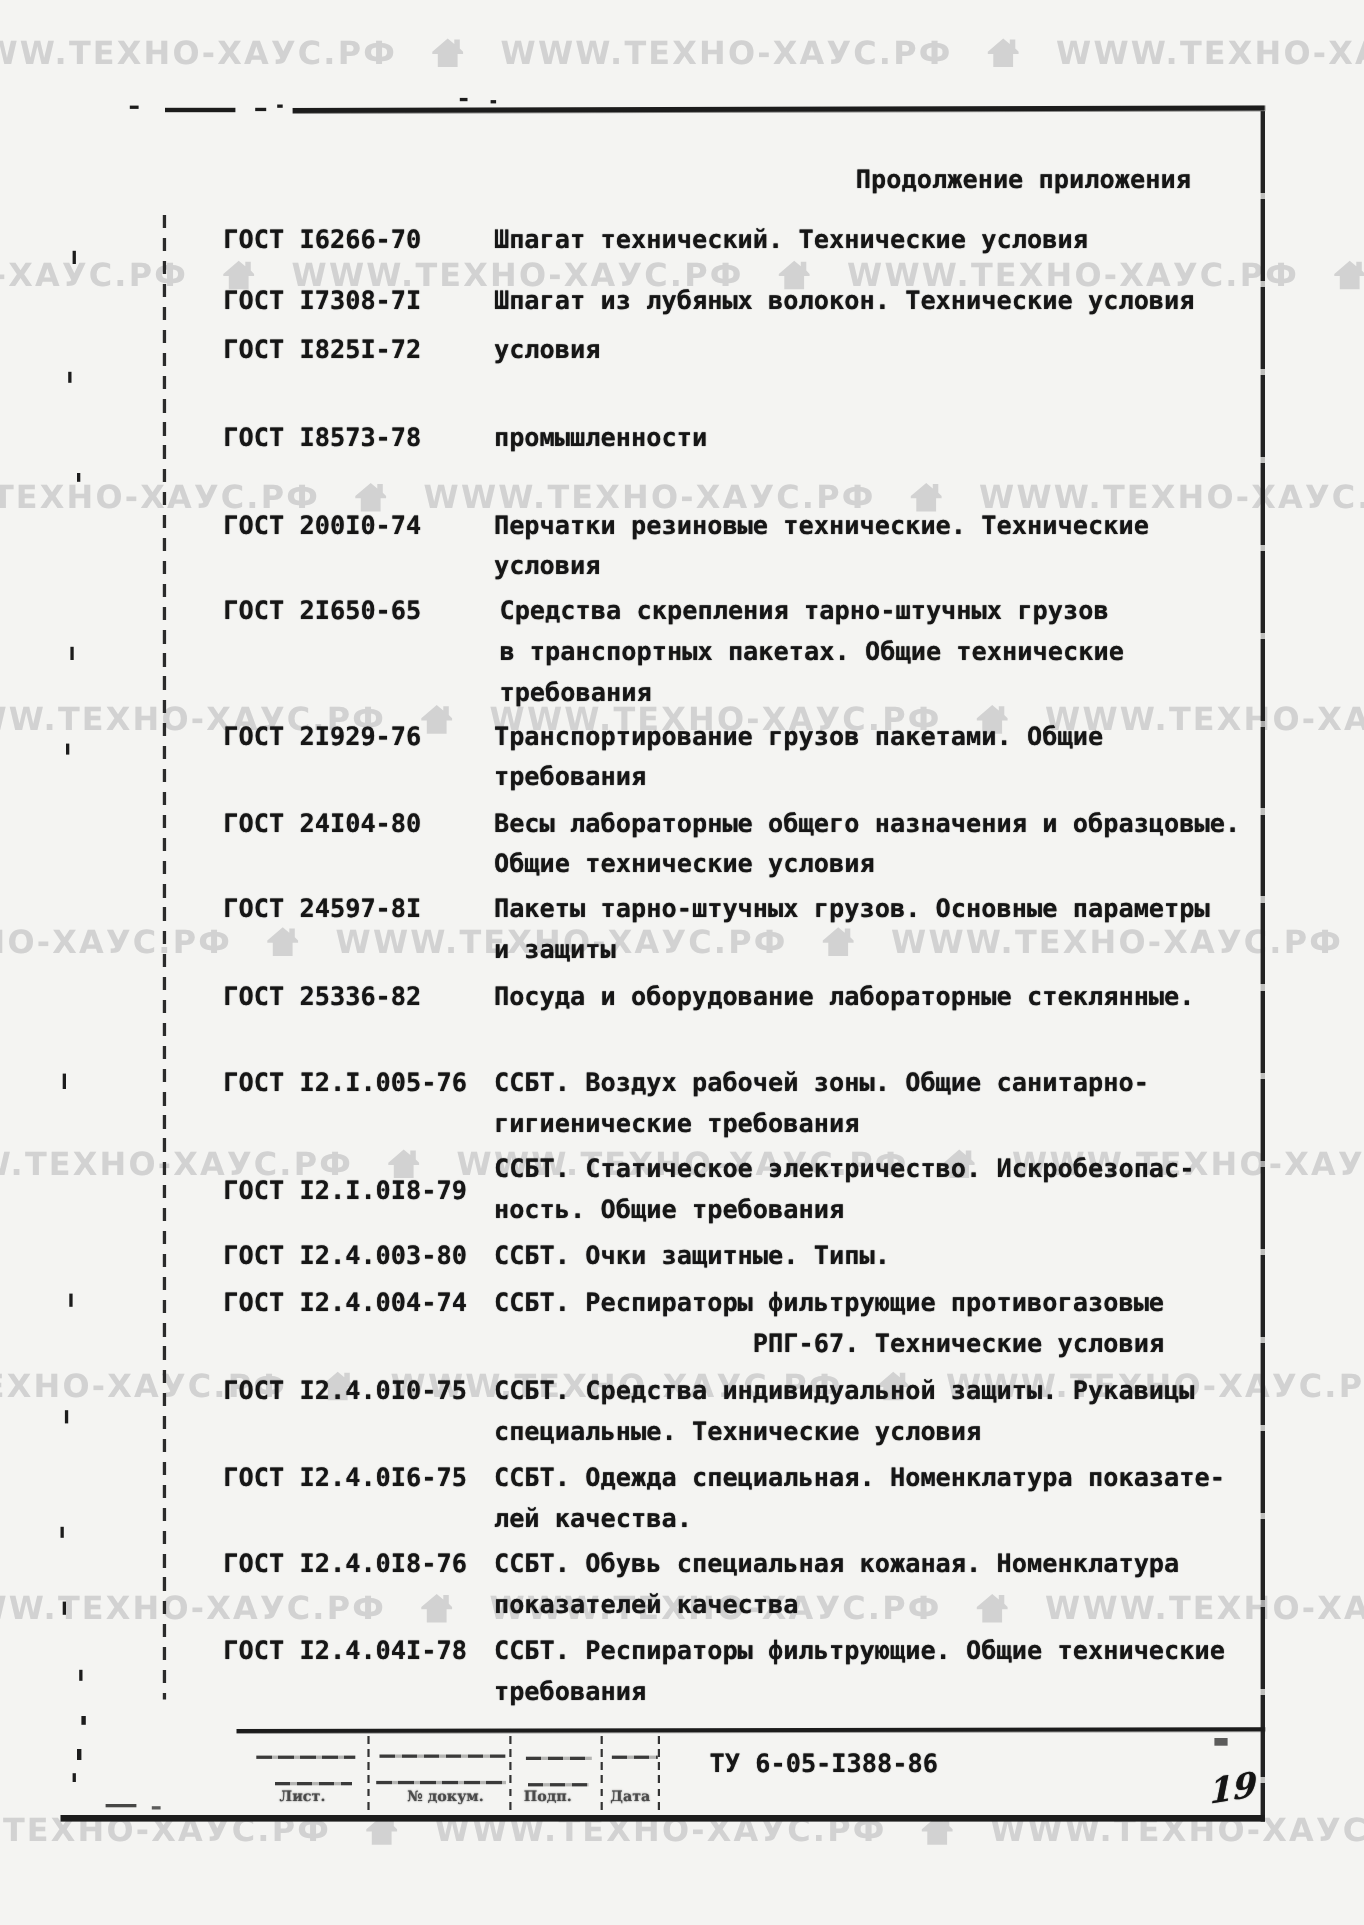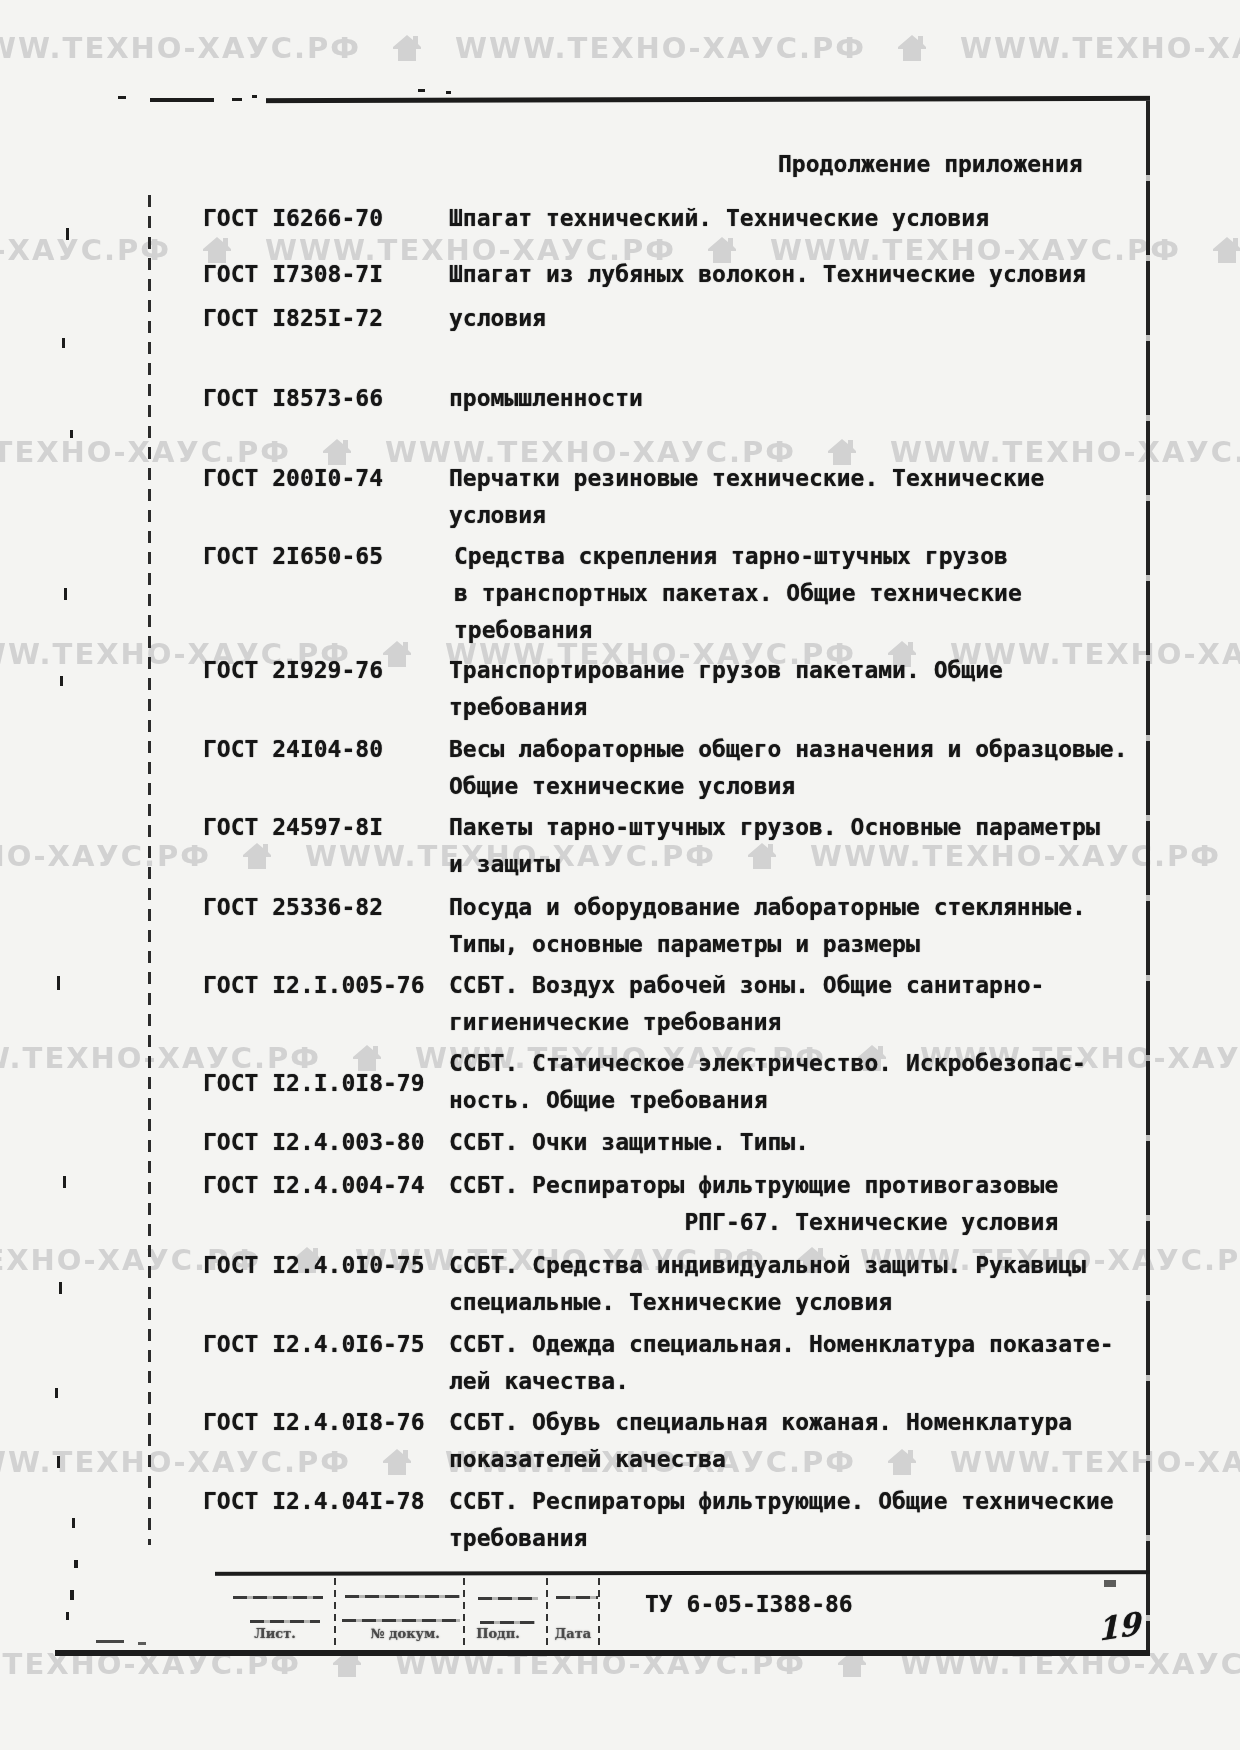--- a/index.html
+++ b/index.html
@@ -283,21 +283,21 @@
         </div>
         <div>
           <div class="typ" style="left: 203px; top: 256px; text-align: right;">ГОСТ I7308-7I</div>
           <div class="typ desc" style="left: 449px; top: 256px;"><div>Шпагат из лубяных волокон. Технические условия</div></div>
         </div>
         <div>
           <div class="typ" style="left: 203px; top: 300px;">ГОСТ I825I-72</div>
           <div class="typ desc" style="left: 449px; top: 300px;"><div>условия</div></div>
         </div>
         <div>
-          <div class="typ" style="left: 203px; top: 380px;">ГОСТ I8573-66</div>
+          <div class="typ" style="left: 203px; top: 380px;">ГОСТ I8573-78</div>
           <div class="typ desc" style="left: 449px; top: 380px;"><div>промышленности</div></div>
         </div>
         <div>
           <div class="typ" style="left: 203px; top: 460px;">ГОСТ 200I0-74</div>
           <div class="typ desc" style="left: 449px; top: 460px;"><div>Перчатки резиновые технические. Технические</div><div>условия</div></div>
         </div>
         <div>
           <div class="typ" style="left: 203px; top: 538px;">ГОСТ 2I650-65</div>
           <div class="typ desc" style="left: 454px; top: 538px;"><div>Средства скрепления тарно-штучных грузов</div><div>в транспортных пакетах. Общие технические</div><div>требования</div></div>
         </div>
@@ -308,21 +308,21 @@
         <div>
           <div class="typ" style="left: 203px; top: 731px;">ГОСТ 24I04-80</div>
           <div class="typ desc" style="left: 449px; top: 731px;"><div>Весы лабораторные общего назначения и образцовые.</div><div>Общие технические условия</div></div>
         </div>
         <div>
           <div class="typ" style="left: 203px; top: 809px;">ГОСТ 24597-8I</div>
           <div class="typ desc" style="left: 449px; top: 809px;"><div>Пакеты тарно-штучных грузов. Основные параметры</div><div>и защиты</div></div>
         </div>
         <div>
           <div class="typ" style="left: 203px; top: 889px;">ГОСТ 25336-82</div>
-          <div class="typ desc" style="left: 449px; top: 889px;"><div>Посуда и оборудование лабораторные стеклянные.</div><div>Типы, основные параметры и размеры</div></div>
+          <div class="typ desc" style="left: 449px; top: 889px;"><div>Посуда и оборудование лабораторные стеклянные.</div></div>
         </div>
         <div>
           <div class="typ" style="left: 203px; top: 967px;">ГОСТ I2.I.005-76</div>
           <div class="typ desc" style="left: 449px; top: 967px;"><div>ССБТ. Воздух рабочей зоны. Общие санитарно-</div><div>гигиенические требования</div></div>
         </div>
         <div>
           <div class="typ" style="left: 203px; top: 1045px; margin-top: 20px;">ГОСТ I2.I.0I8-79</div>
           <div class="typ desc" style="left: 449px; top: 1045px;"><div>ССБТ. Статическое электричество. Искробезопас-</div><div>ность. Общие требования</div></div>
         </div>
         <div>

